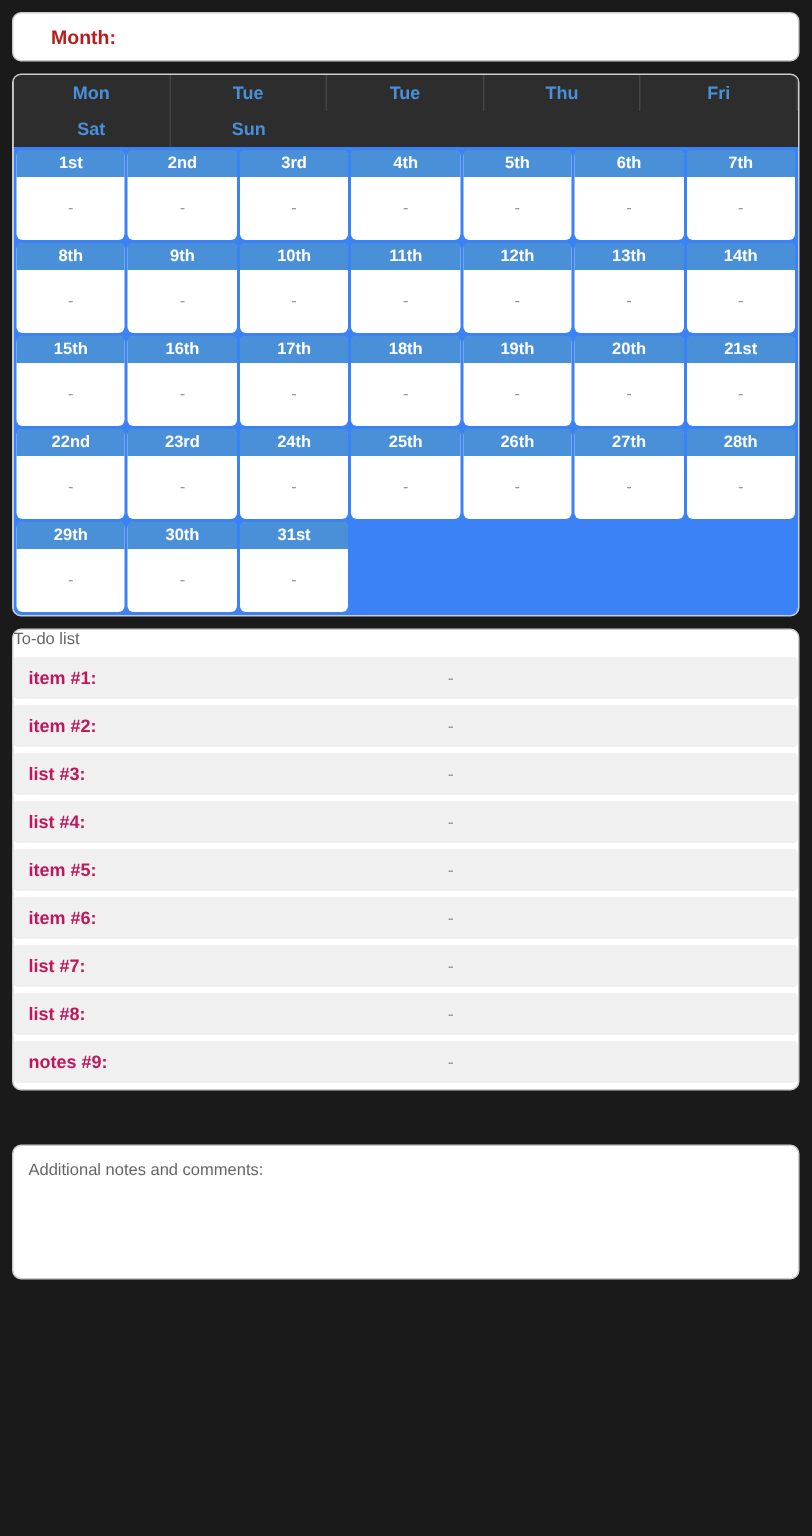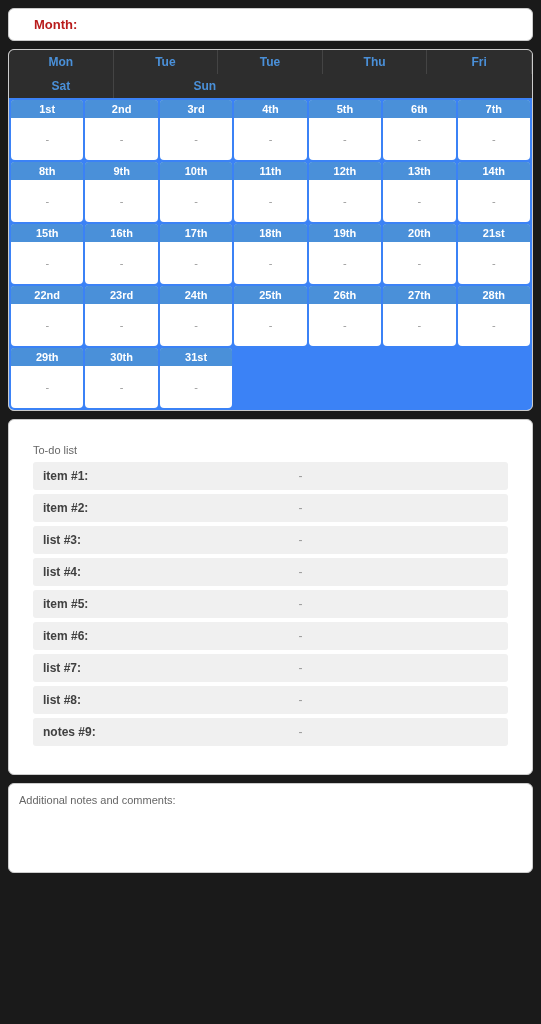--- a/index.html
+++ b/index.html
@@ -40,21 +40,21 @@
     }
 
     .cal-header-cell {
       text-align: center;
       color: #4a90d9;
       font-size: 12px;
       font-weight: bold;
       padding: 5px 2px;
       border-right: 1px solid #444;
     }
-    .cal-header-cell:last-child { border-right: none; text-align: right; }
+    .cal-header-cell:last-child { border-right: none; }
 
     .calendar-body {
       display: flex;
       flex-direction: column;
       background: #3b82f6;
       gap: 2px;
       padding: 2px;
     }
 
     .cal-week {
@@ -93,21 +93,21 @@
     .cal-day-empty {
       background: transparent;
       min-height: 60px;
     }
 
     
     .todo-container {
       background: #fff;
       border: 1.5px solid #ccc;
       border-radius: 6px;
-      padding: 24px;
+      padding: 0;
     }
 
     .todo-title {
       font-size: 11px;
       color: #666;
       margin-bottom: 6px;
       font-weight: normal;
     }
 
     .todo-item {
@@ -116,38 +116,39 @@
       background: #f0f0f0;
       border-radius: 3px;
       padding: 6px 10px;
       margin-bottom: 4px;
       min-height: 28px;
     }
 
     .todo-label {
       font-size: 12px;
       font-weight: bold;
-      color: #404040;
+      color: #be185d;
       min-width: 60px;
     }
 
     .todo-value {
       font-size: 12px;
       color: #999;
       flex: 1;
       text-align: center;
     }
 
     
     .notes-container {
       background: #fff;
       border: 1.5px solid #ccc;
       border-radius: 6px;
       padding: 10px;
       min-height: 90px;
+      margin-top: 28px;
     }
 
     .notes-label {
       font-size: 11px;
       color: #666;
       font-weight: normal;
     }
   </style>
 </head>
 <body>

